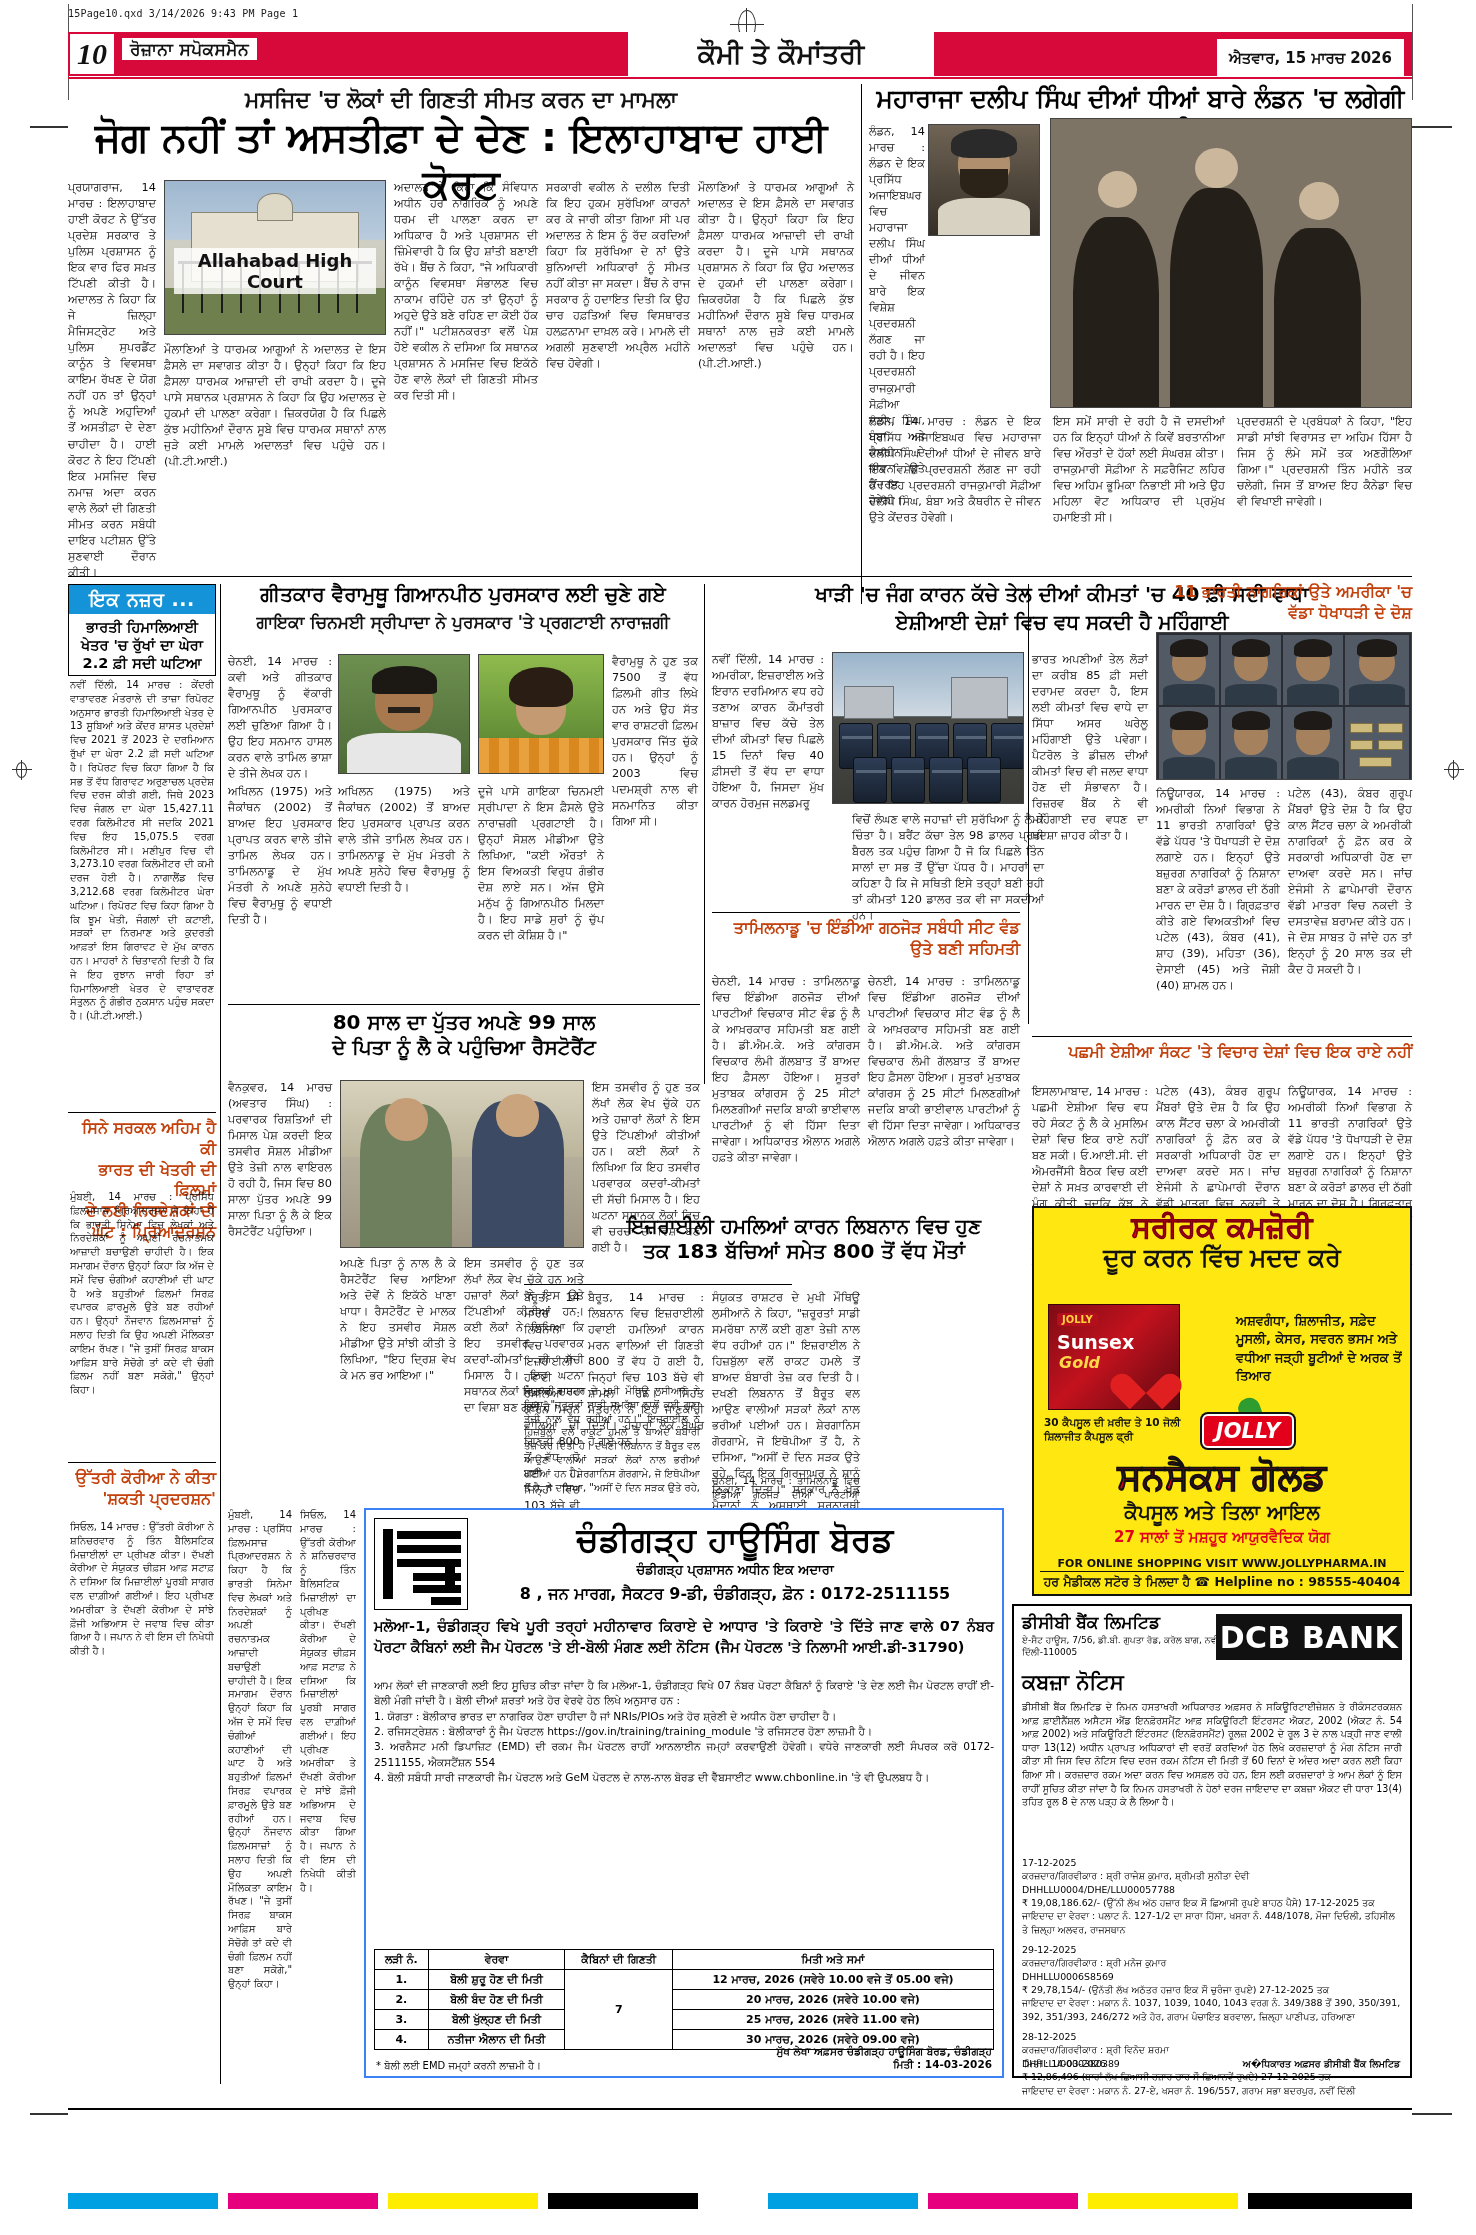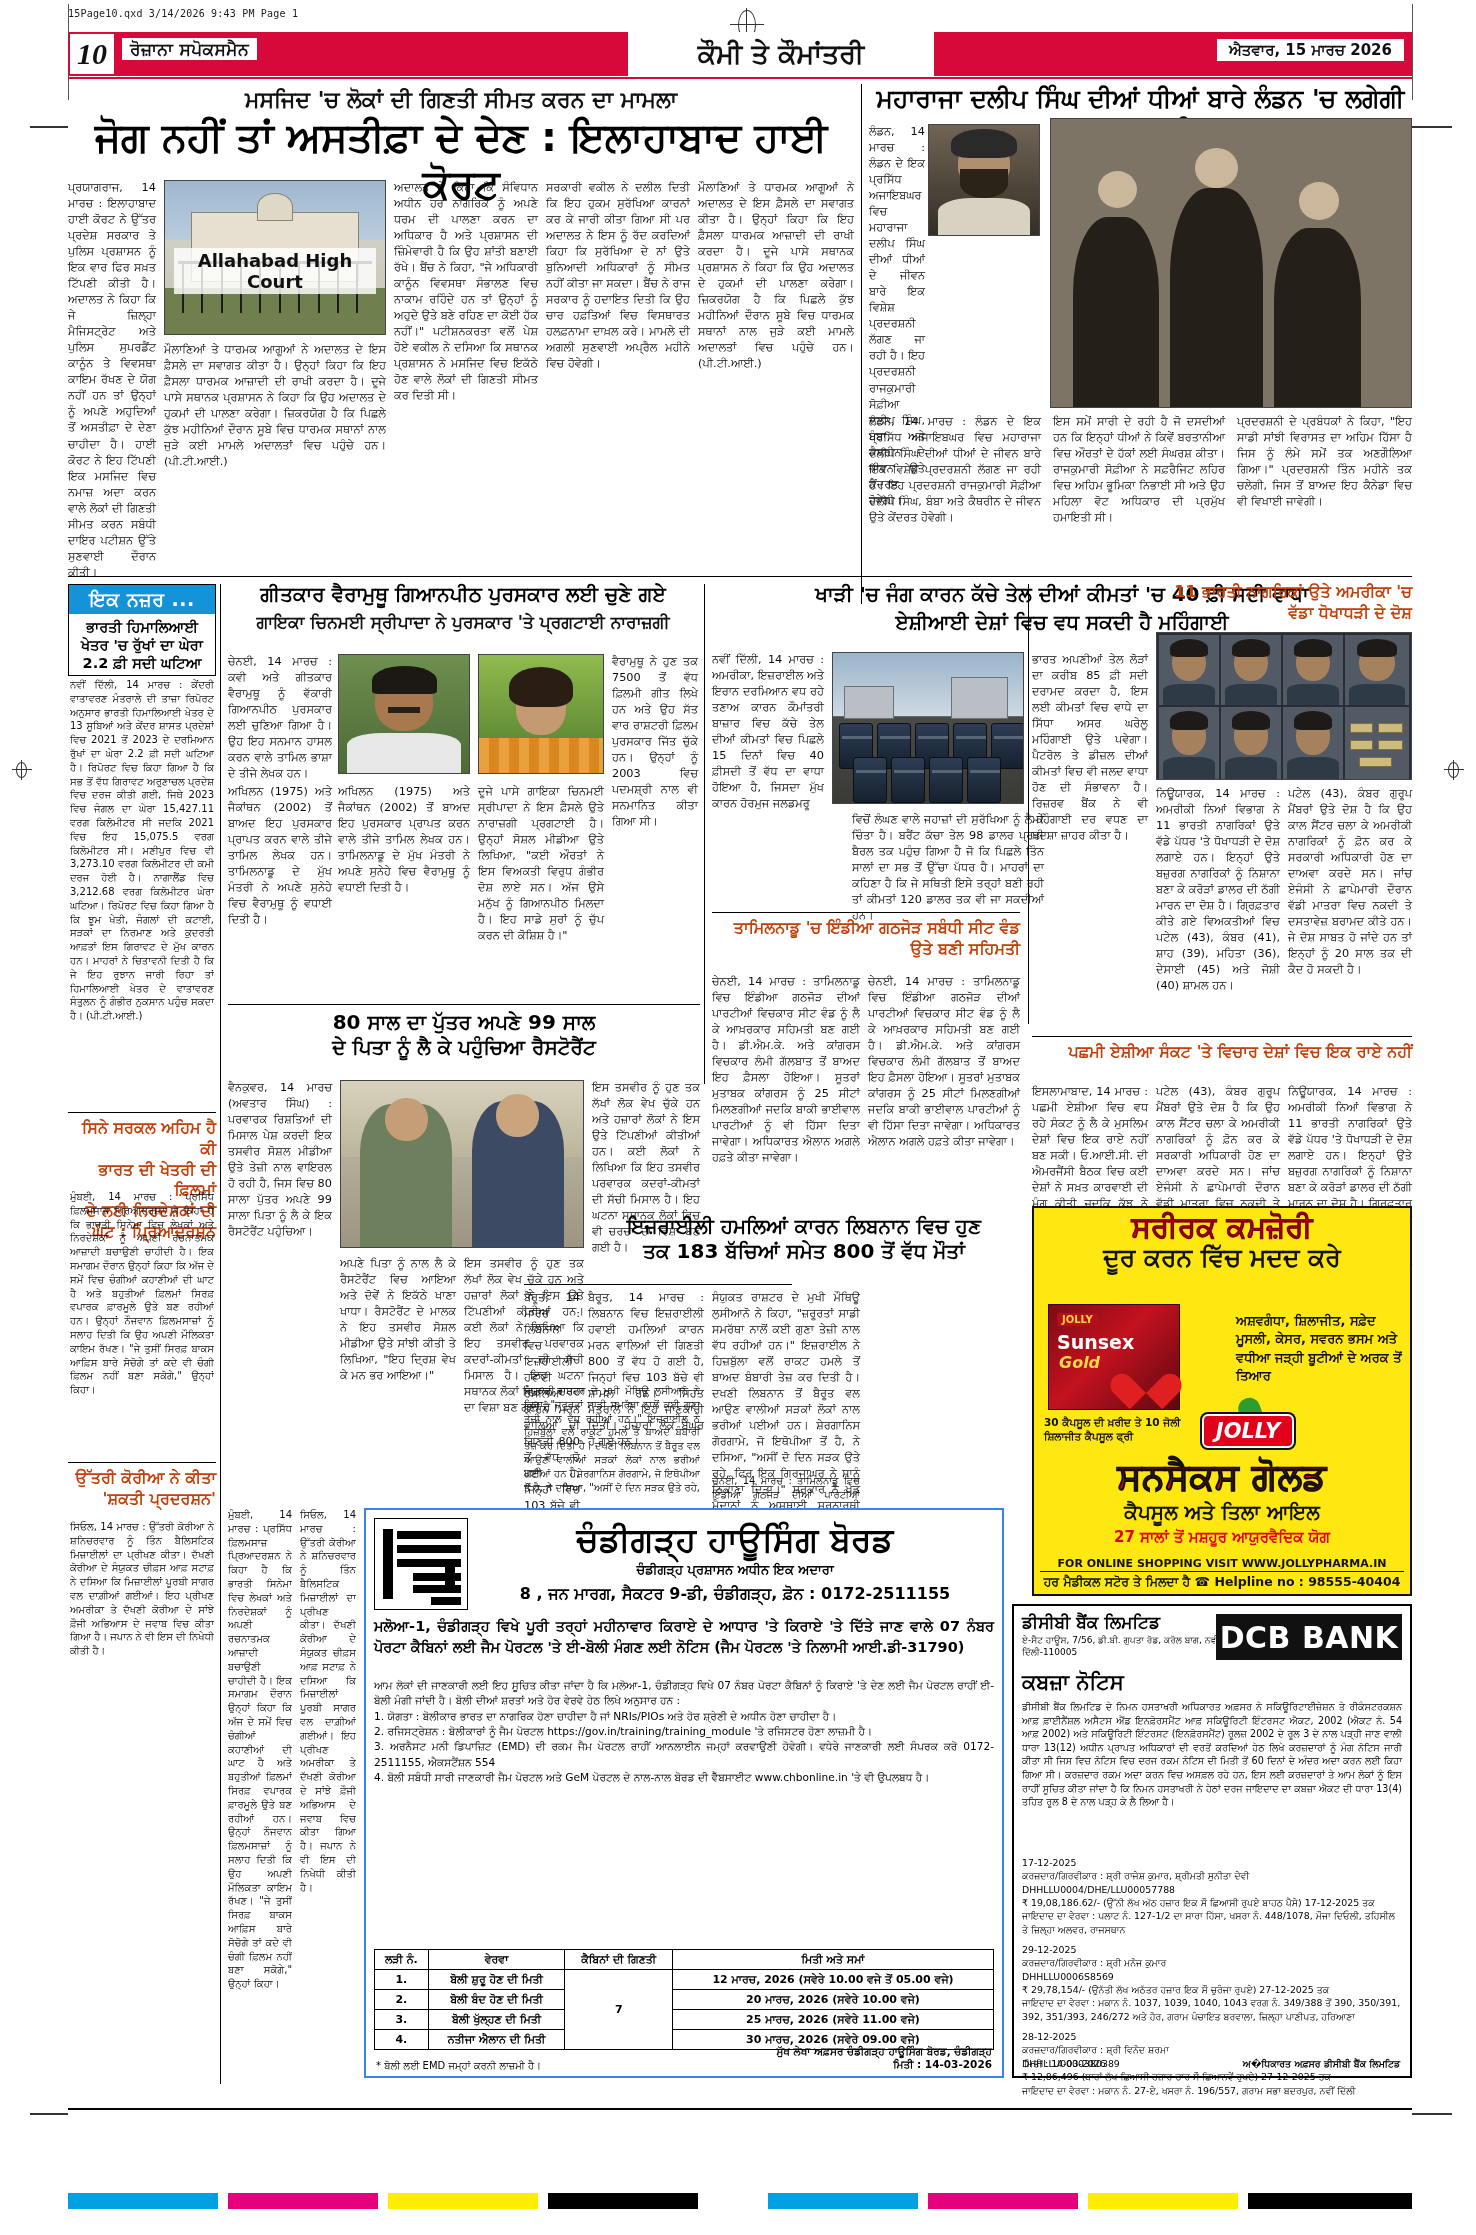--- a/index.html
+++ b/index.html
@@ -93,21 +93,21 @@
     border-bottom: 22px solid transparent;
     border-left: 22px solid #fff;
   }
   .mh-section {
     position: absolute; left: 560px; top: 0; width: 306px; height: 44px;
     display: flex; align-items: center; justify-content: center;
     font-size: 27px; font-weight: 900; color: #111; z-index: 4;
   }
   .mh-date {
     position: absolute; right: 8px; top: 7px;
-    background: #fff; padding: 2px 12px;
+    background: #fff; padding: 10px 12px;
     font-size: 15px; font-weight: 700; color: #111; margin-left: 48px;
   }
   .mh-underline {
     position: absolute; left: 68px; top: 77px; width: 1344px; height: 2px; background: #d6093a;
   }
 
   
   .content { position: absolute; left: 68px; top: 84px; width: 1344px; height: 2028px; }
 
   .rule-v { position: absolute; width: 1px; background: #000; }

